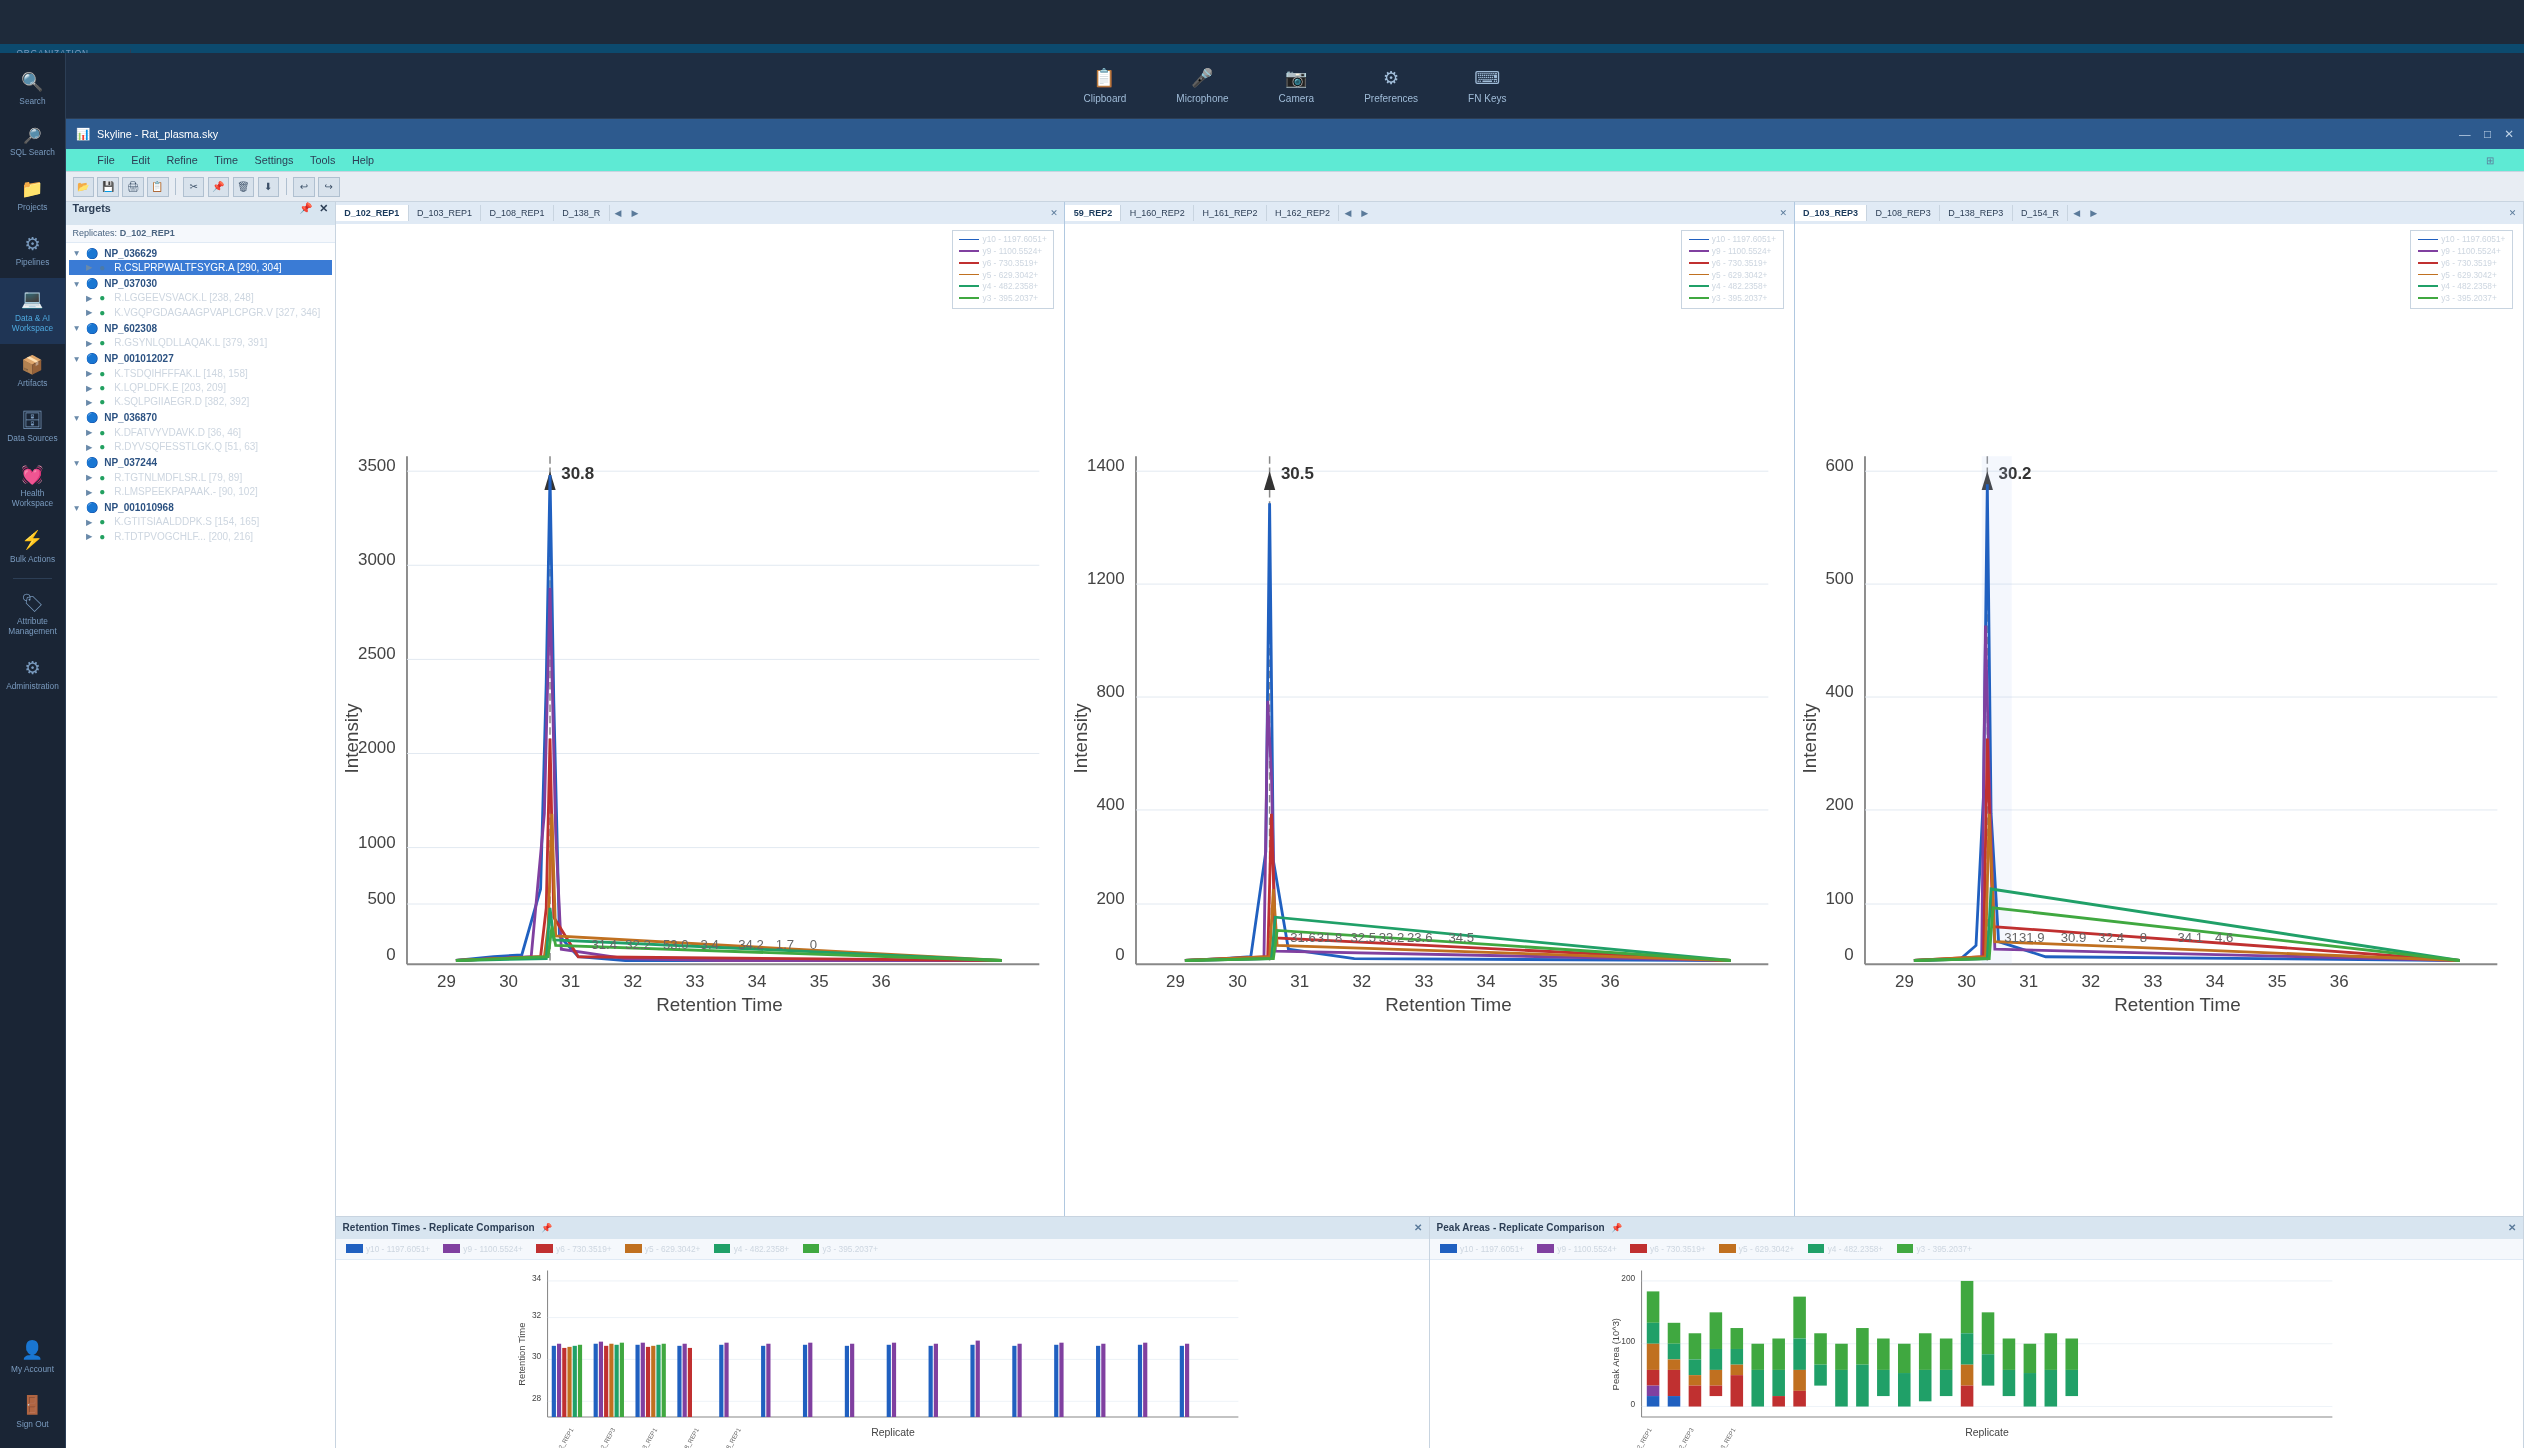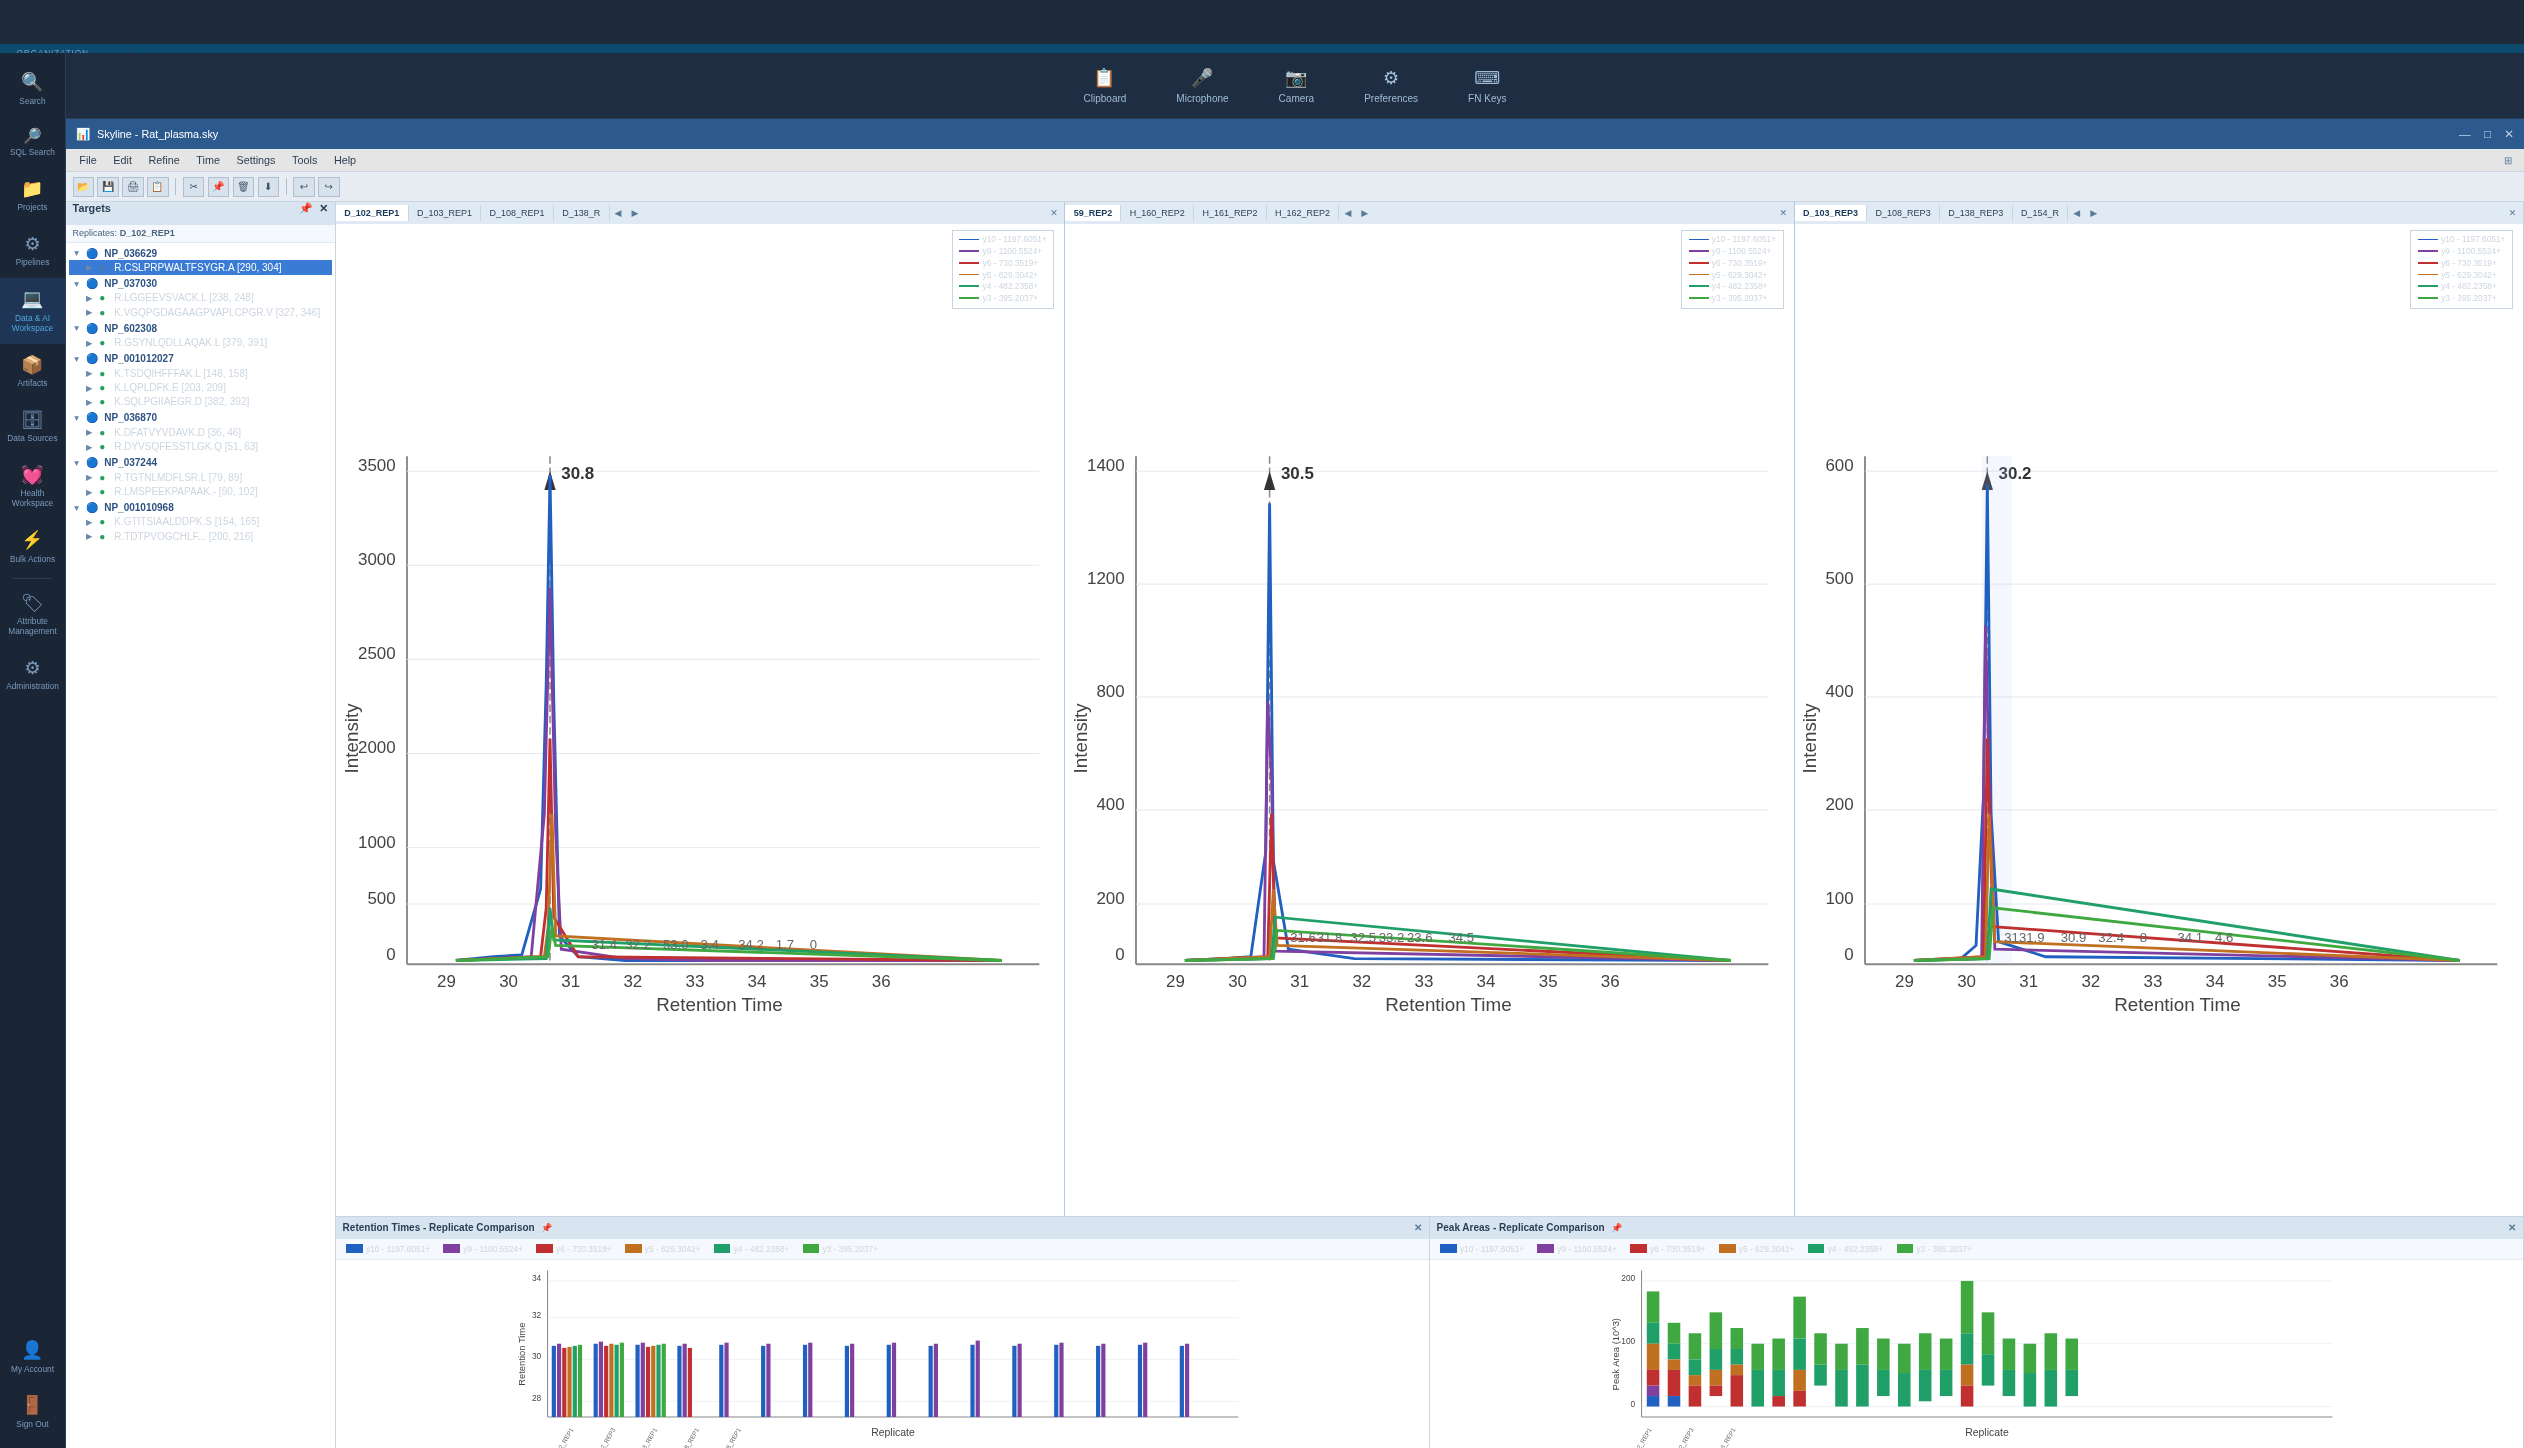--- a/index.html
+++ b/index.html
@@ -44,21 +44,21 @@
     #skyline-app { flex: 1; display: flex; flex-direction: column; background: #f5f7fa; overflow: hidden; }
 
     
     #skyline-titlebar { background: #2d5a8e; height: 30px; display: flex; align-items: center; padding: 0 10px; color: white; }
     #skyline-icon { margin-right: 6.6px; font-size: 11.6px; }
     #skyline-title { font-size: 10.8px; }
     #skyline-wincontrols { margin-left: auto; display: flex; gap: 13.3px; color: #c0d4e8; }
     .winctrl { cursor: pointer; font-size: 11.6px; }
 
     
-    #skyline-menu { background: #e5e5e5; height: 23px; display: flex; align-items: center; padding: 0 5px; border-bottom: 0.8px solid #c8d4e0; }
+    #skyline-menu { background: #5eead4; height: 23px; display: flex; align-items: center; padding: 0 23px; border-bottom: 0.8px solid #c8d4e0; }
     .menu-item { padding: 3.3px 8.3px; cursor: pointer; color: #2c3e55; font-size: 10.8px; }
 
     
     #skyline-toolbar { background: #e8edf3; height: 30px; display: flex; align-items: center; padding: 0 6.6px; border-bottom: 0.8px solid #c8d4e0; gap: 3.3px; }
     .tool-btn { width: 21.6px; height: 20px; background: #d8e2ec; border: 0.8px solid #b0c0d0; cursor: pointer; display: flex; align-items: center; justify-content: center; font-size: 10px; color: #3c5068; }
     .tool-sep { width: 0.8px; height: 16.6px; background: #b0c0d0; margin: 0 3.3px; }
 
     
     #main-content { flex: 1; display: flex; overflow: hidden; }
 

